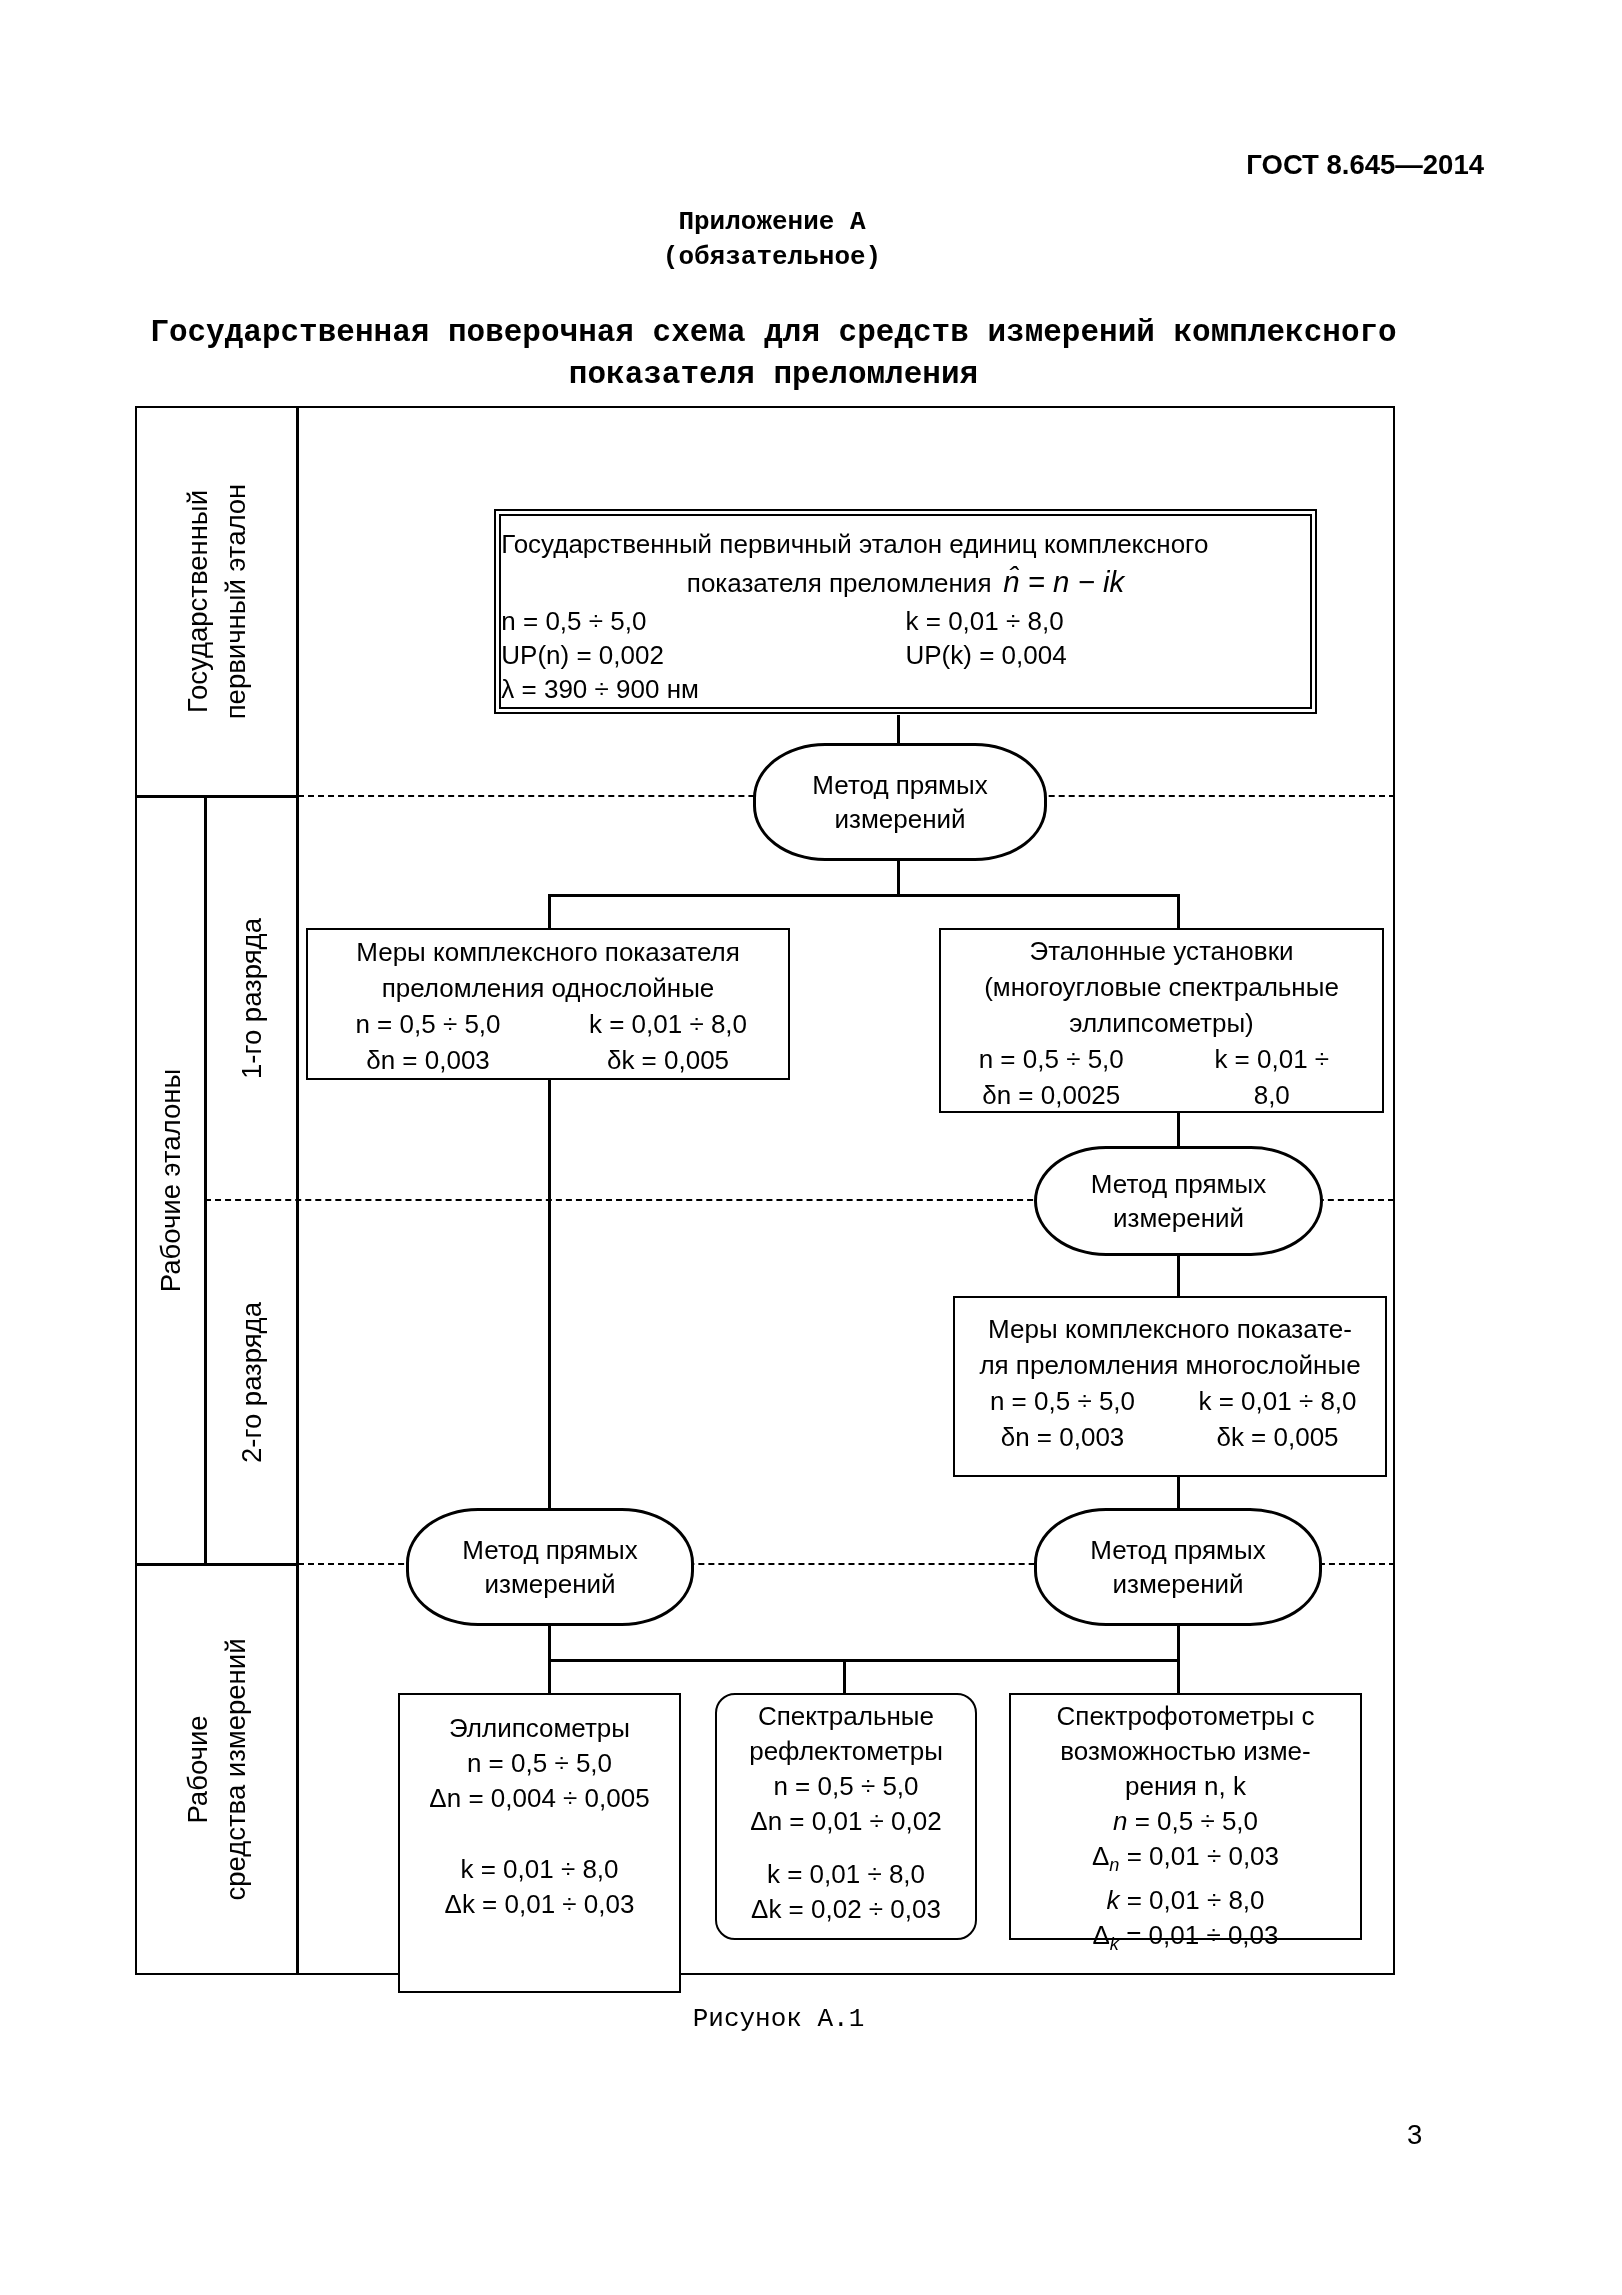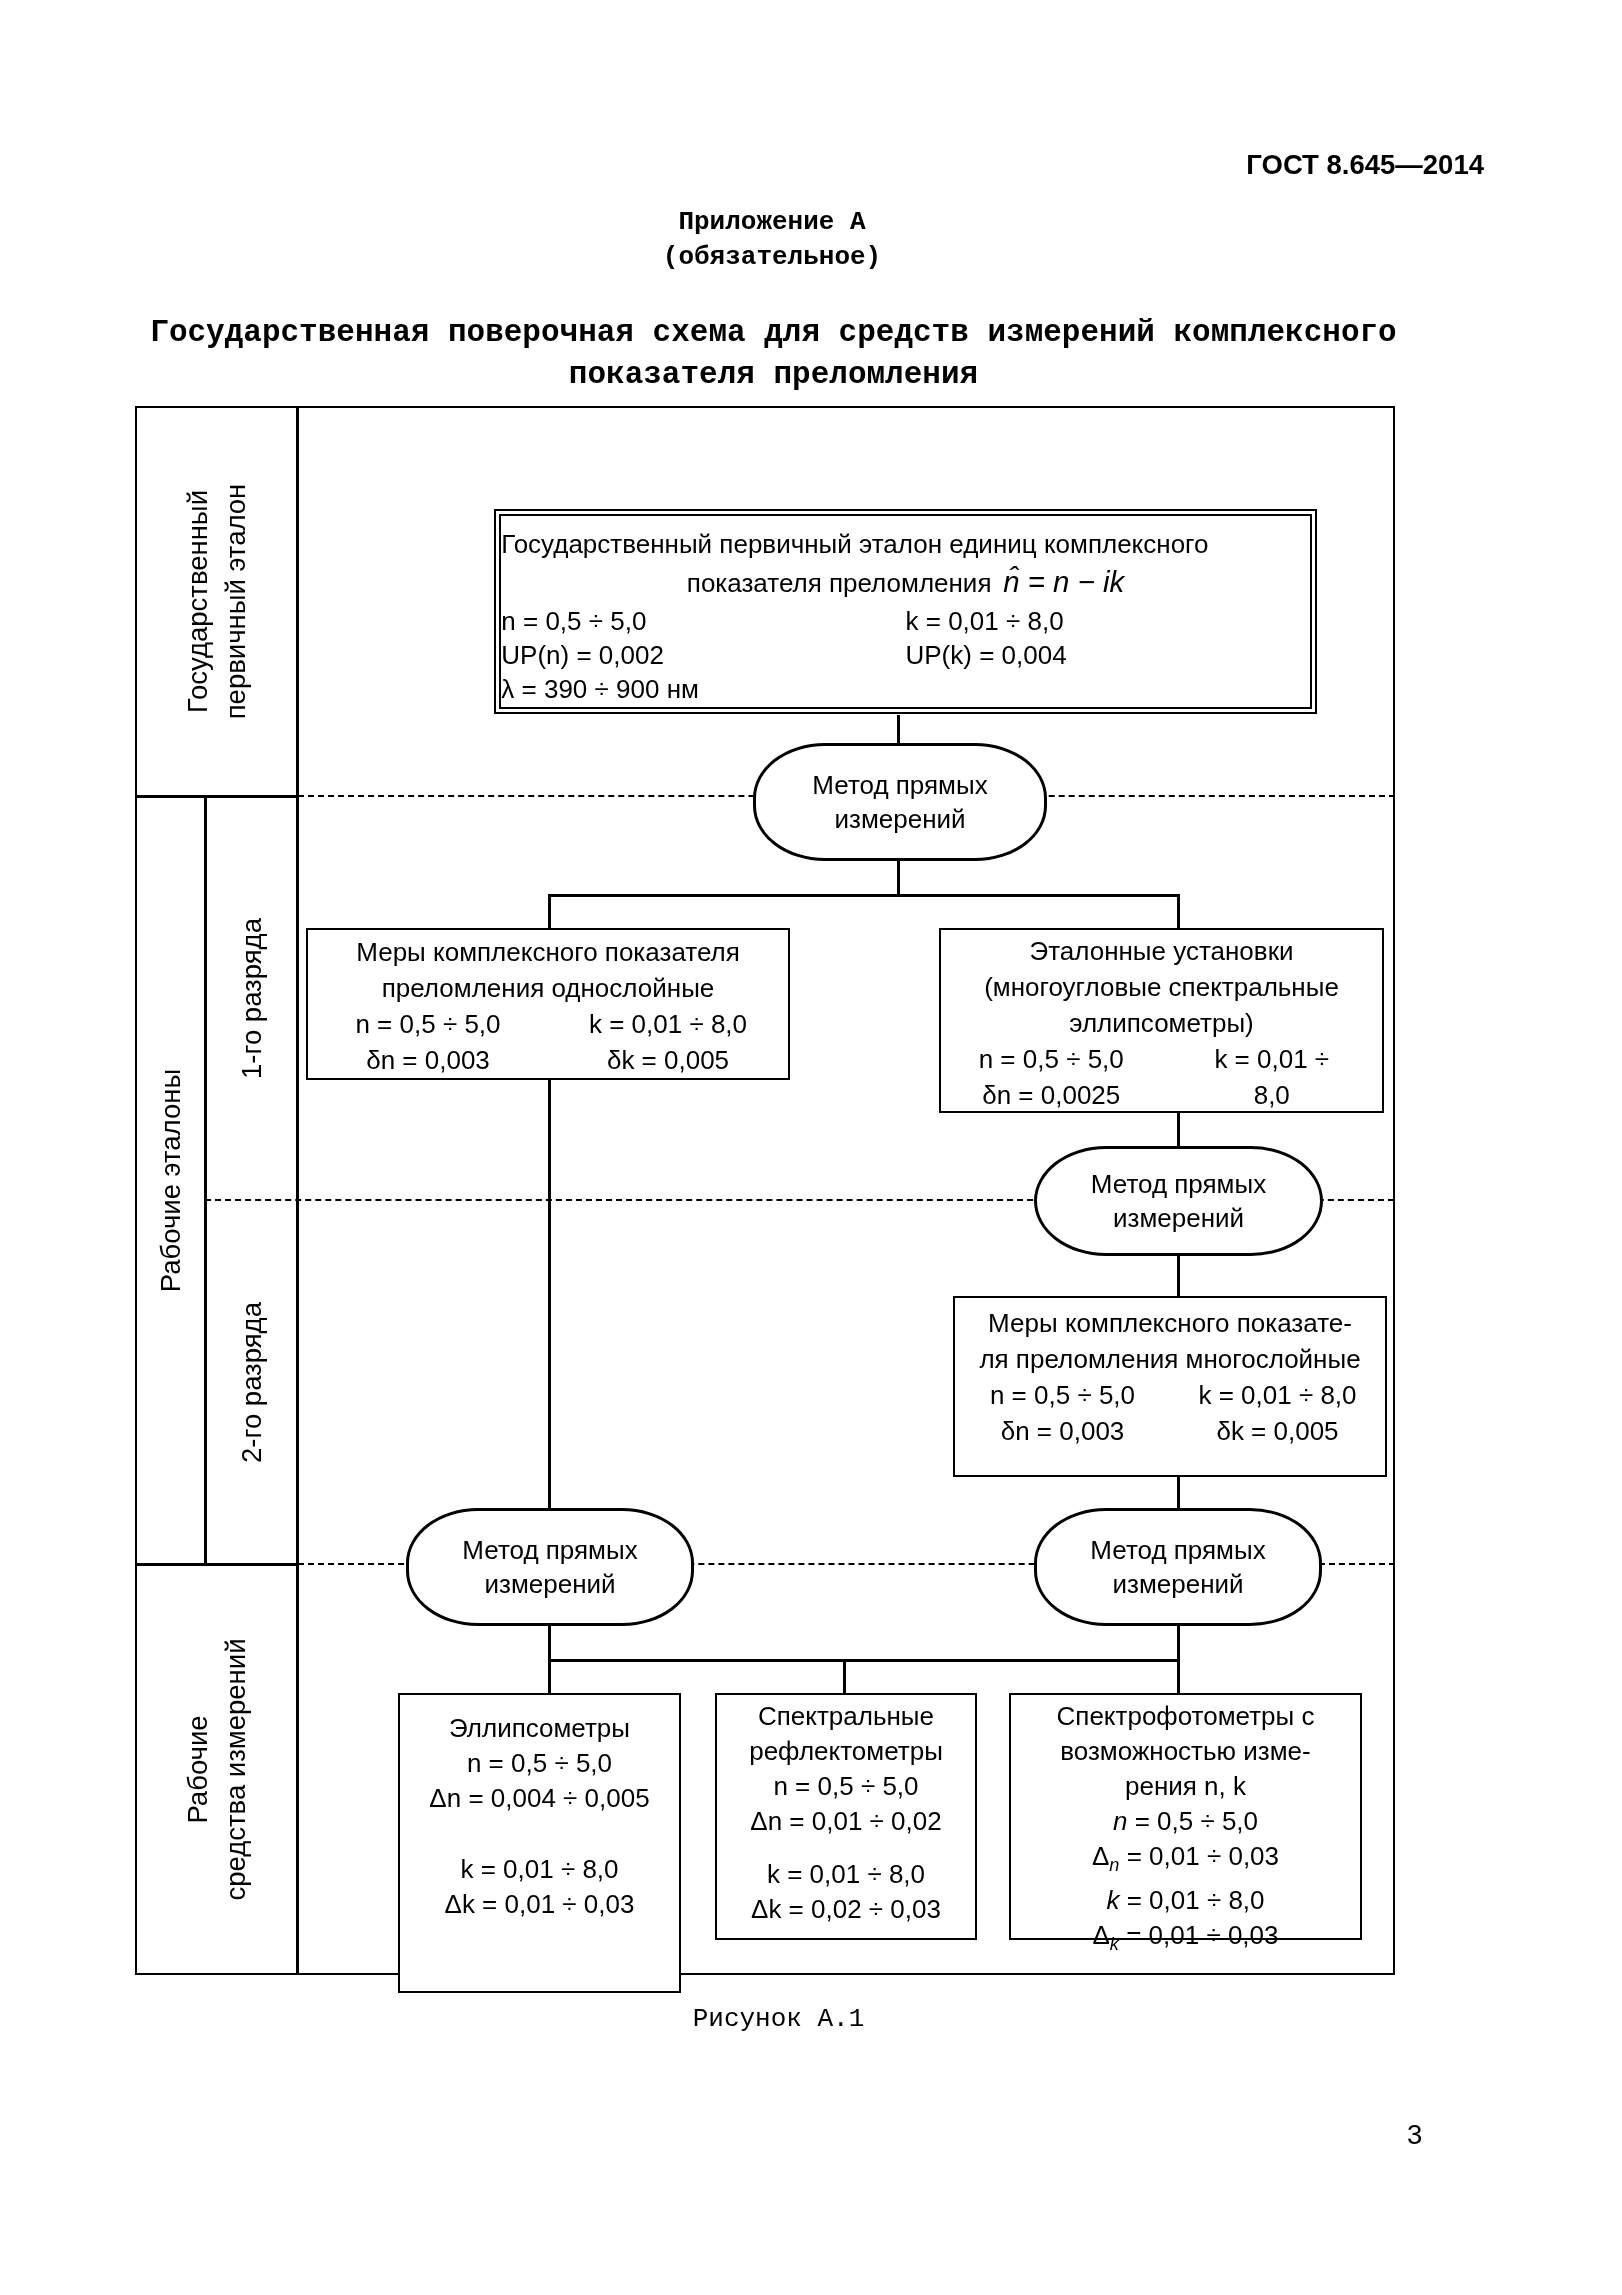--- a/index.html
+++ b/index.html
@@ -167,21 +167,21 @@
     <div class="cols">
       <div>n = 0,5 ÷ 5,0</div>
       <div>k = 0,01 ÷</div>
     </div>
     <div class="cols">
       <div>δn = 0,0025</div>
       <div>8,0</div>
     </div>
   </div>
 
-  <div class="nbox" style="left:953px; top:1296px; width:434px; height:181px; padding-top:7px;">
+  <div class="nbox" style="left:953px; top:1296px; width:434px; height:181px; padding-top:13px;">
     <div>Меры комплексного показате-</div>
     <div>ля преломления многослойные</div>
     <div class="cols">
       <div>n = 0,5 ÷ 5,0</div>
       <div>k = 0,01 ÷ 8,0</div>
     </div>
     <div class="cols">
       <div>δn = 0,003</div>
       <div>δk = 0,005</div>
     </div>
@@ -189,21 +189,21 @@
 
   <div class="nbox" style="left:398px; top:1693px; width:283px; height:300px; padding-top:16px; line-height:35px;">
     <div>Эллипсометры</div>
     <div>n = 0,5 ÷ 5,0</div>
     <div>Δn = 0,004 ÷ 0,005</div>
     <div class="blankline"></div>
     <div>k = 0,01 ÷ 8,0</div>
     <div>Δk = 0,01 ÷ 0,03</div>
   </div>
 
-  <div class="nbox" style="left:715px; top:1693px; width:262px; height:247px; padding-top:3.9px; line-height:35px;">
+  <div class="nbox" style="left:715px; top:1693px; width:262px; height:247px; padding-top:3.9px; line-height:35px;border-radius:20px;">
     <div>Спектральные</div>
     <div>рефлектометры</div>
     <div>n = 0,5 ÷ 5,0</div>
     <div>Δn = 0,01 ÷ 0,02</div>
     <div style="height:18.3px;"></div>
     <div>k = 0,01 ÷ 8,0</div>
     <div>Δk = 0,02 ÷ 0,03</div>
   </div>
 
   <div class="nbox" style="left:1009px; top:1693px; width:353px; height:247px; padding-top:3.9px; line-height:35px;">

